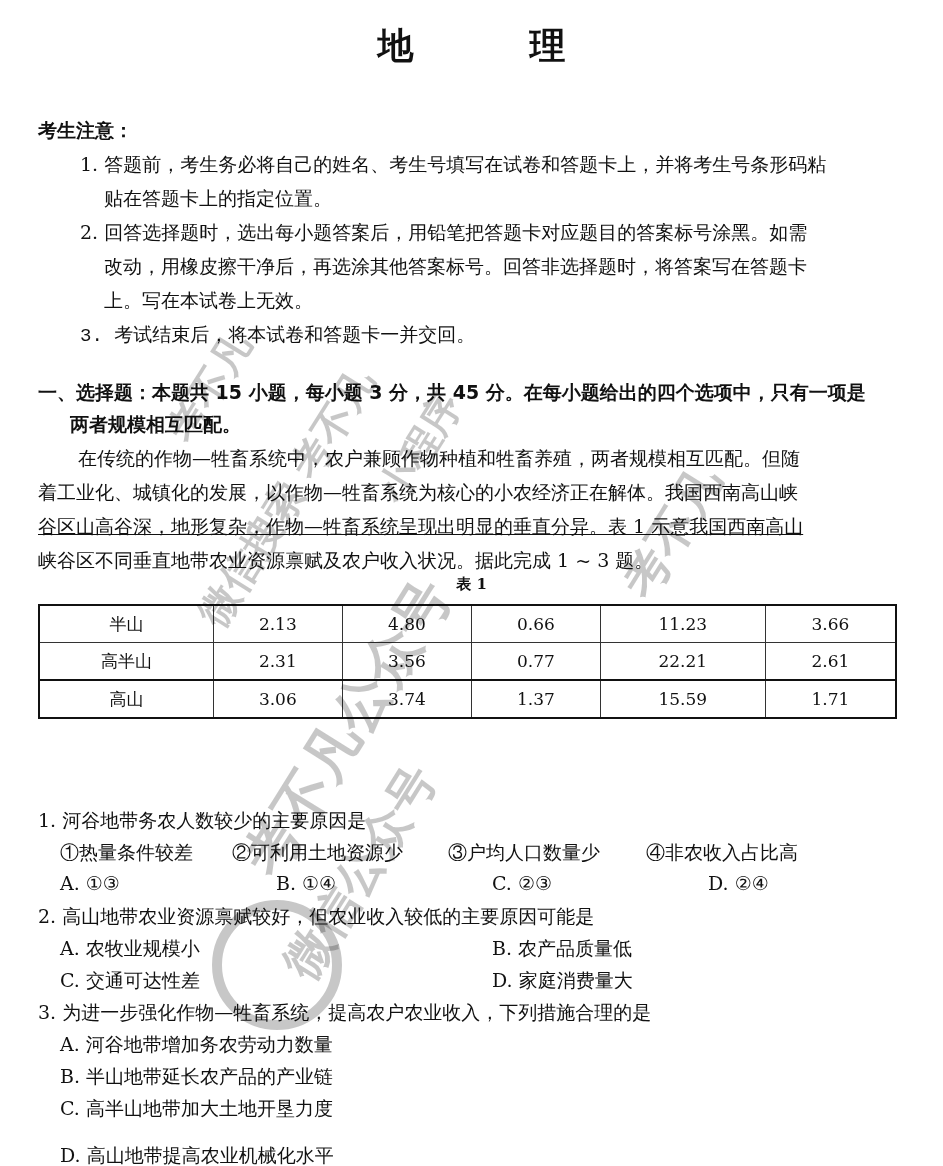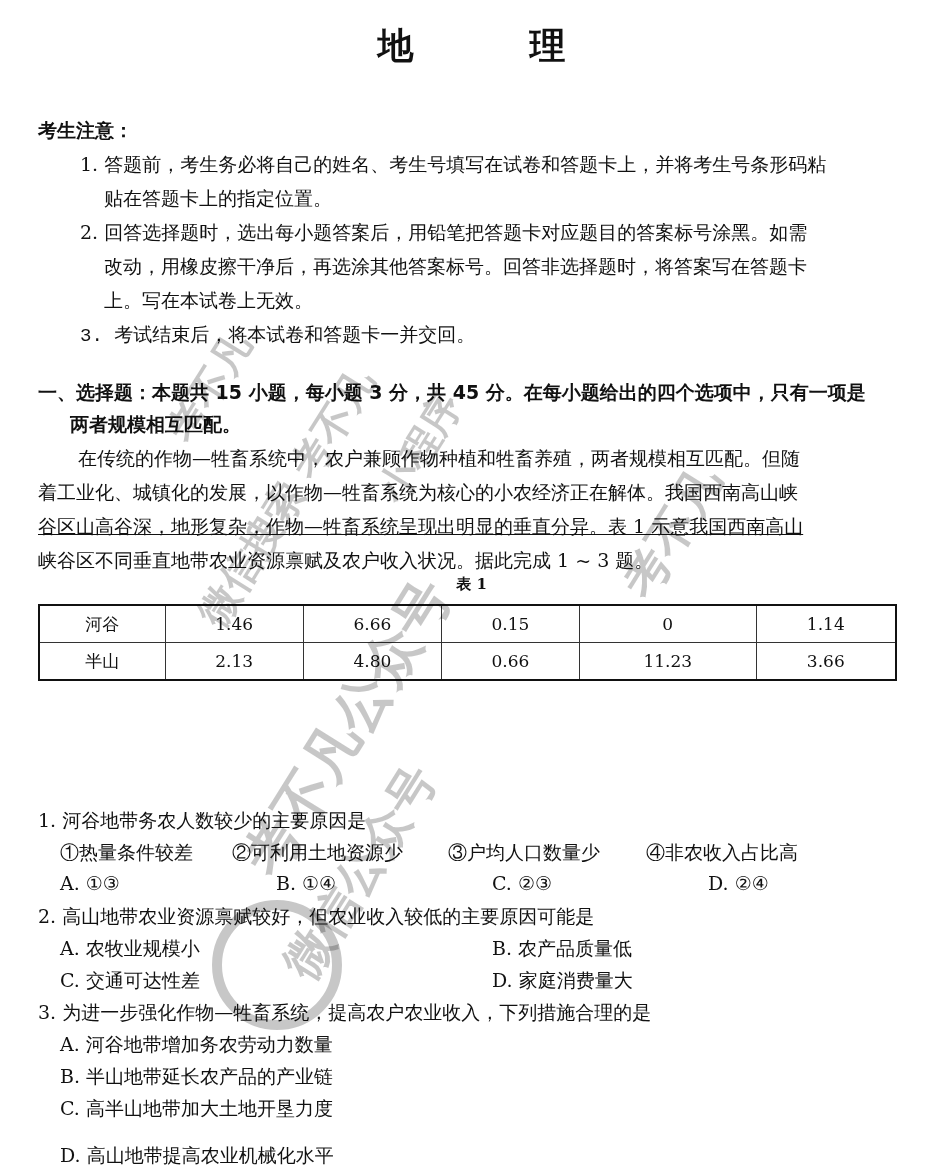--- a/index.html
+++ b/index.html
@@ -59,34 +59,42 @@
 <div class="line bold" style="top:412px;left:70px;">两者规模相互匹配。</div>
 <div class="line" style="top:446px;left:78px;">在传统的作物—牲畜系统中，农户兼顾作物种植和牲畜养殖，两者规模相互匹配。但随</div>
 <div class="line" style="top:480px;left:38px;text-align:right;">着工业化、城镇化的发展，以作物—牲畜系统为核心的小农经济正在解体。我国西南高山峡</div>
 <div class="line" style="top:514px;left:38px;text-decoration:underline;">谷区山高谷深，地形复杂，作物—牲畜系统呈现出明显的垂直分异。表 1 示意我国西南高山</div>
 <div class="line" style="top:548px;left:38px;">峡谷区不同垂直地带农业资源禀赋及农户收入状况。据此完成 1 ~ 3 题。</div>
 
 <div class="table-caption">表 1</div>
 <table class="data">
   <tbody>
   <tr>
-    <td>河谷</td>
-    <td>1.46</td>
-    <td>6.66</td>
-    <td>0.15</td>
-    <td>0</td>
-    <td>1.14</td>
-  </tr>
-  <tr>
     <td>半山</td>
     <td>2.13</td>
     <td>4.80</td>
     <td>0.66</td>
     <td>11.23</td>
     <td>3.66</td>
+  </tr>
+  <tr>
+    <td>高半山</td>
+    <td>2.31</td>
+    <td>3.56</td>
+    <td>0.77</td>
+    <td>22.21</td>
+    <td>2.61</td>
+  </tr>
+  <tr class="thick-top">
+    <td>高山</td>
+    <td>3.06</td>
+    <td>3.74</td>
+    <td>1.37</td>
+    <td>15.59</td>
+    <td>1.71</td>
   </tr>
 </tbody>
   </table>
 
 <div class="line" style="top:808px;left:38px;">1. 河谷地带务农人数较少的主要原因是</div>
 <div class="line" style="top:840px;left:60px;">①热量条件较差</div>
 <div class="line" style="top:840px;left:232px;">②可利用土地资源少</div>
 <div class="line" style="top:840px;left:448px;">③户均人口数量少</div>
 <div class="line" style="top:840px;left:646px;">④非农收入占比高</div>
 <div class="line" style="top:872px;left:60px;">A. ①③</div>

